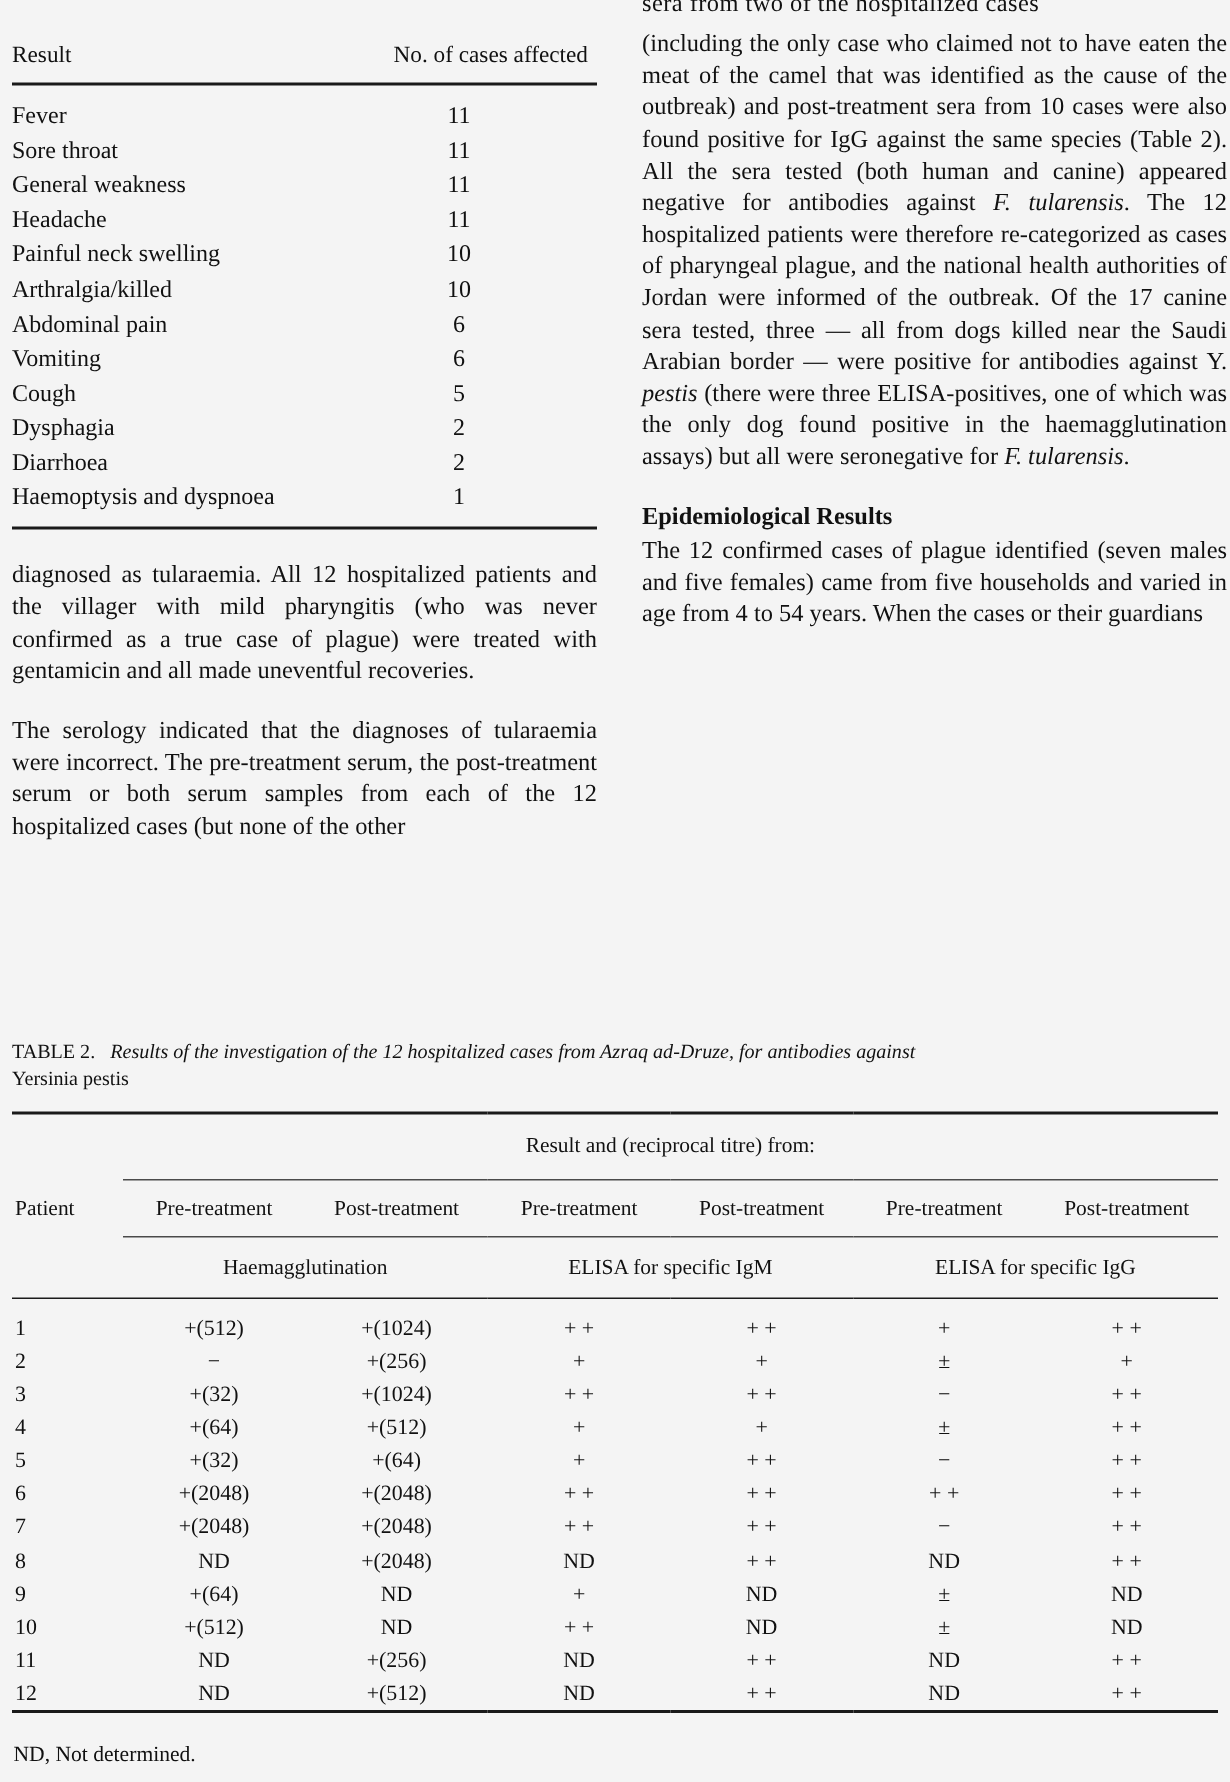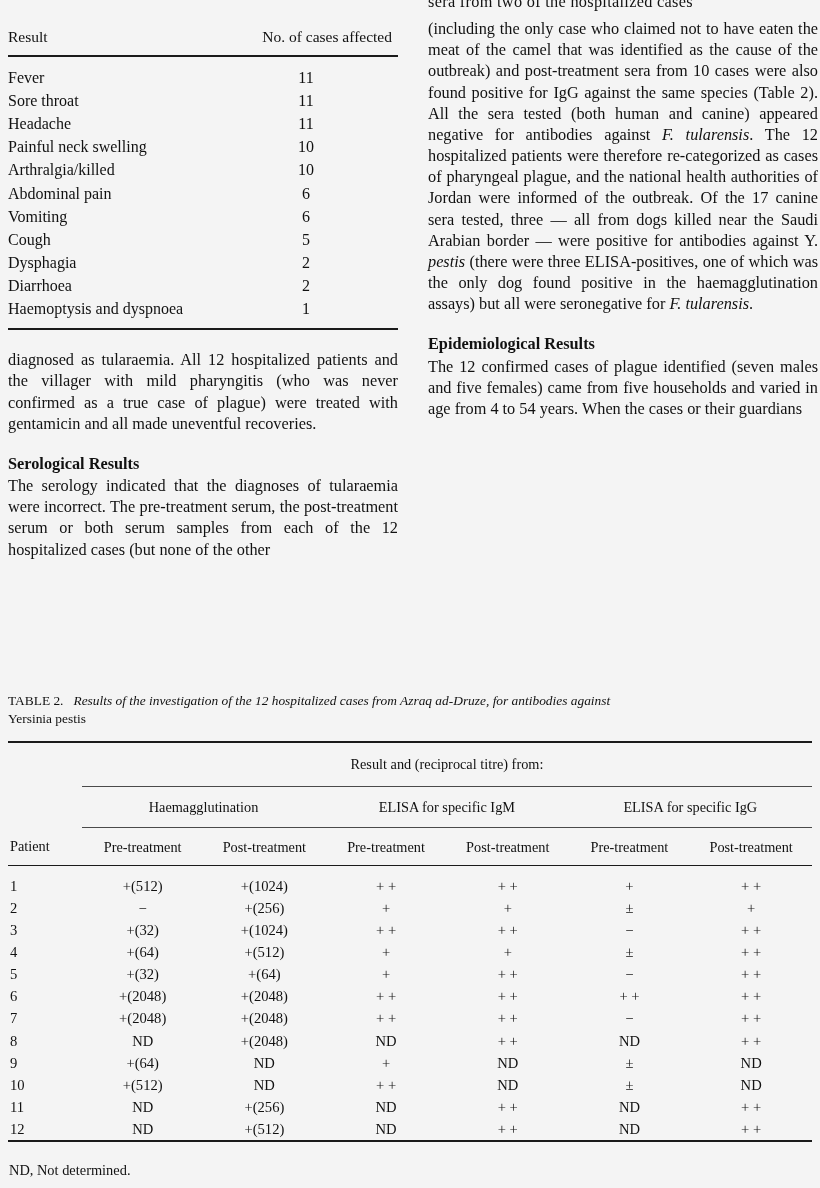--- a/index.html
+++ b/index.html
@@ -184,20 +184,24 @@
       <tbody>
         <tr>
             <td>Fever</td>
             <td class="num">11</td>
           </tr>
         <tr>
             <td>Sore throat</td>
             <td class="num">11</td>
           </tr>
         <tr>
+            <td>General weakness</td>
+            <td class="num">11</td>
+          </tr>
+        <tr>
             <td>Headache</td>
             <td class="num">11</td>
           </tr>
         <tr>
             <td>Painful neck swelling</td>
             <td class="num">10</td>
           </tr>
         <tr>
             <td>Arthralgia/killed</td>
             <td class="num">10</td>
@@ -228,21 +232,20 @@
           </tr>
       </tbody>
     </table>
 
     <div class="para-gap"></div>
 
     <p class="body">diagnosed as tularaemia. All 12 hospitalized patients and the villager with mild pharyngitis (who was never confirmed as a true case of plague) were treated with gentamicin and all made uneventful recoveries.</p>
 
     <div class="para-gap"></div>
 
-    <h3 class="section">Serological Results</h3>
     <p class="body">The serology indicated that the diagnoses of tularaemia were incorrect. The pre-treatment serum, the post-treatment serum or both serum samples from each of the 12 hospitalized cases (but none of the other</p>
   </div>
 
   <div class="col col-right">
 
     <div style="height:18px;overflow:hidden;">
       <p class="body" style="margin-top:-9px;letter-spacing:0.3px;">sera from two of the hospitalized cases</p>
     </div>
 
     <p class="body"><span>(including the only case who claimed not to have eaten the meat of the camel that was identified as the cause of the outbreak) and post-treatment sera from 10 cases were also found positive for IgG against the same species (Table 2). All the sera tested (both human and canine) appeared negative for antibodies against </span><span class="it">F. tularensis</span><span>. The 12 hospitalized patients were therefore re-categorized as cases of pharyngeal plague, and the national health authorities of Jordan were informed of the outbreak. Of the 17 canine sera tested, three — all from dogs killed near the Saudi Arabian border — were positive for antibodies against </span><span>Y. </span><span class="it">pestis</span><span> (there were three ELISA-positives, one of which was the only dog found positive in the haemagglutination assays) but all were seronegative for </span><span class="it">F. tularensis</span><span>.</span></p>
@@ -268,36 +271,36 @@
         <col class="c-d">
         <col class="c-d">
     </colgroup>
     <thead>
       <tr class="topline">
           <td colspan="7"></td>
         </tr>
       <tr>
         <th></th>
         <th class="hdr-span" colspan="6">Result and (reciprocal titre) from:</th>
-      </tr>
-      <tr>
-        <th class="hdr-group hdr-group-empty"></th>
-        <th class="hdr-group" colspan="2">Haemagglutination</th>
-        <th class="hdr-group" colspan="2">ELISA for specific IgM</th>
-        <th class="hdr-group" colspan="2">ELISA for specific IgG</th>
       </tr>
       <tr>
         <th class="hdr-sub hdr-sub-plain patient-col">Patient</th>
         <th class="hdr-sub">Pre-treatment</th>
         <th class="hdr-sub">Post-treatment</th>
         <th class="hdr-sub">Pre-treatment</th>
         <th class="hdr-sub">Post-treatment</th>
         <th class="hdr-sub">Pre-treatment</th>
         <th class="hdr-sub">Post-treatment</th>
       </tr>
+      <tr>
+        <th class="hdr-group hdr-group-empty"></th>
+        <th class="hdr-group" colspan="2">Haemagglutination</th>
+        <th class="hdr-group" colspan="2">ELISA for specific IgM</th>
+        <th class="hdr-group" colspan="2">ELISA for specific IgG</th>
+      </tr>
       <tr class="rule-after-head">
           <td colspan="7"></td>
         </tr>
     </thead>
     <tbody>
       <tr>
           <td class="pt">1</td>
           <td>+(512)</td>
           <td>+(1024)</td>
           <td>+ +</td>

